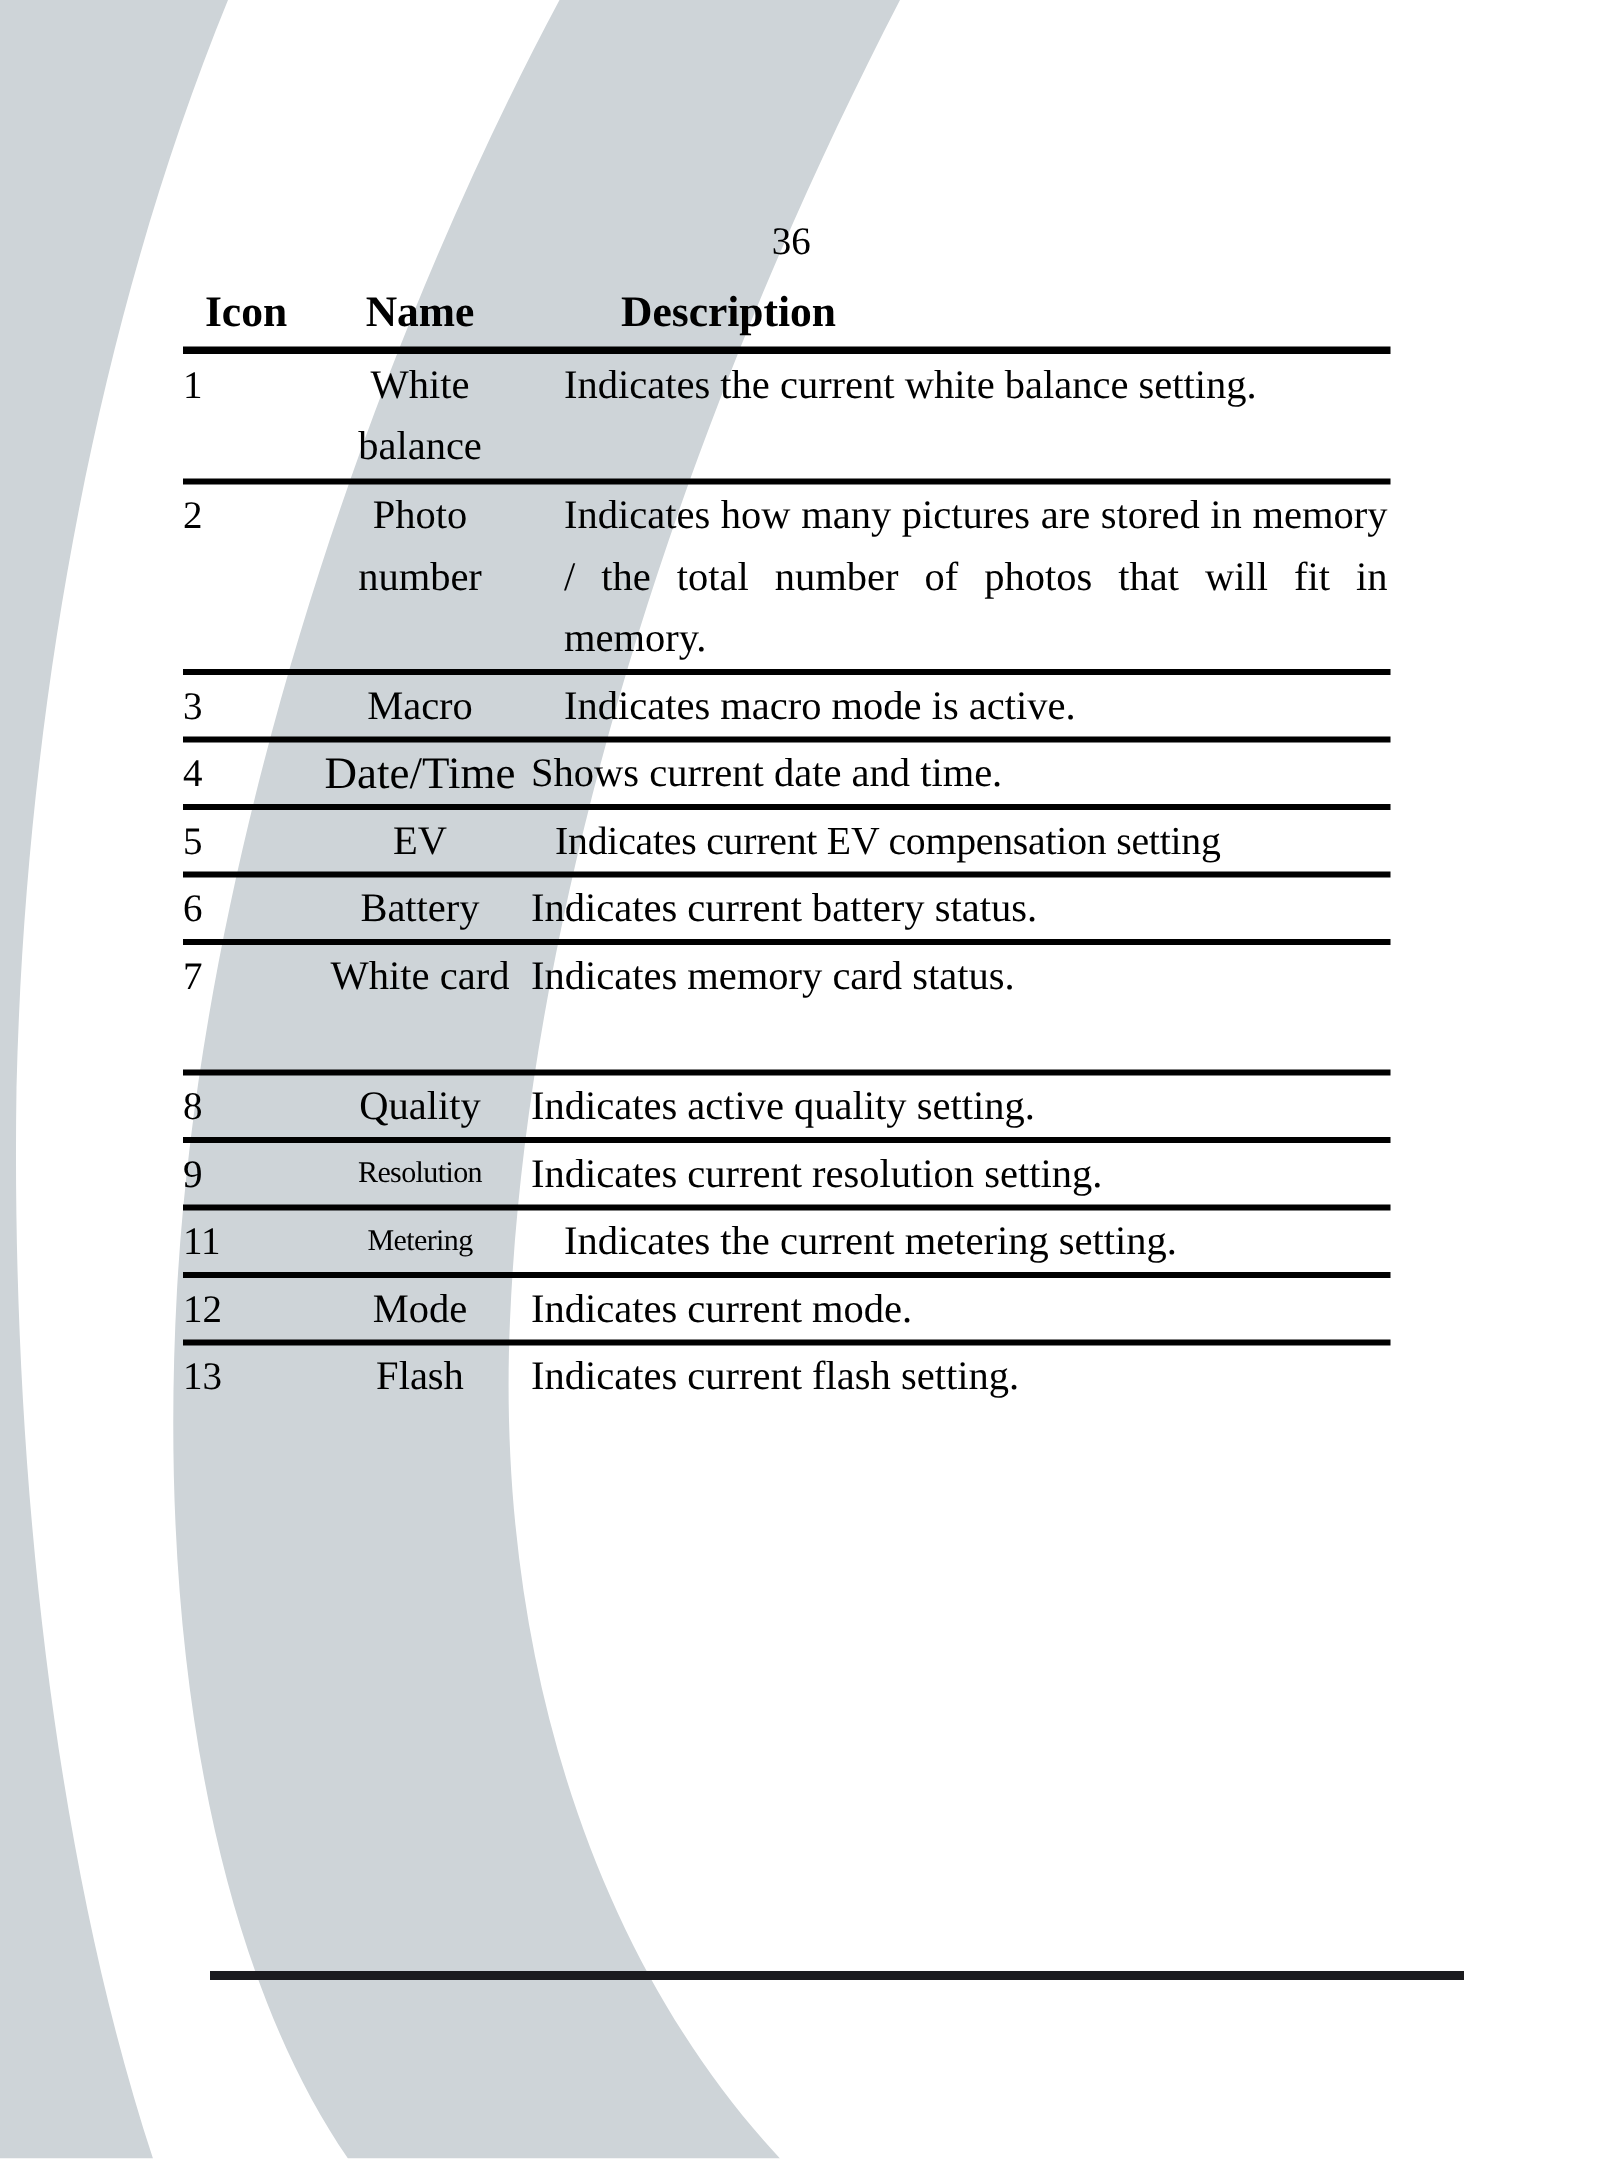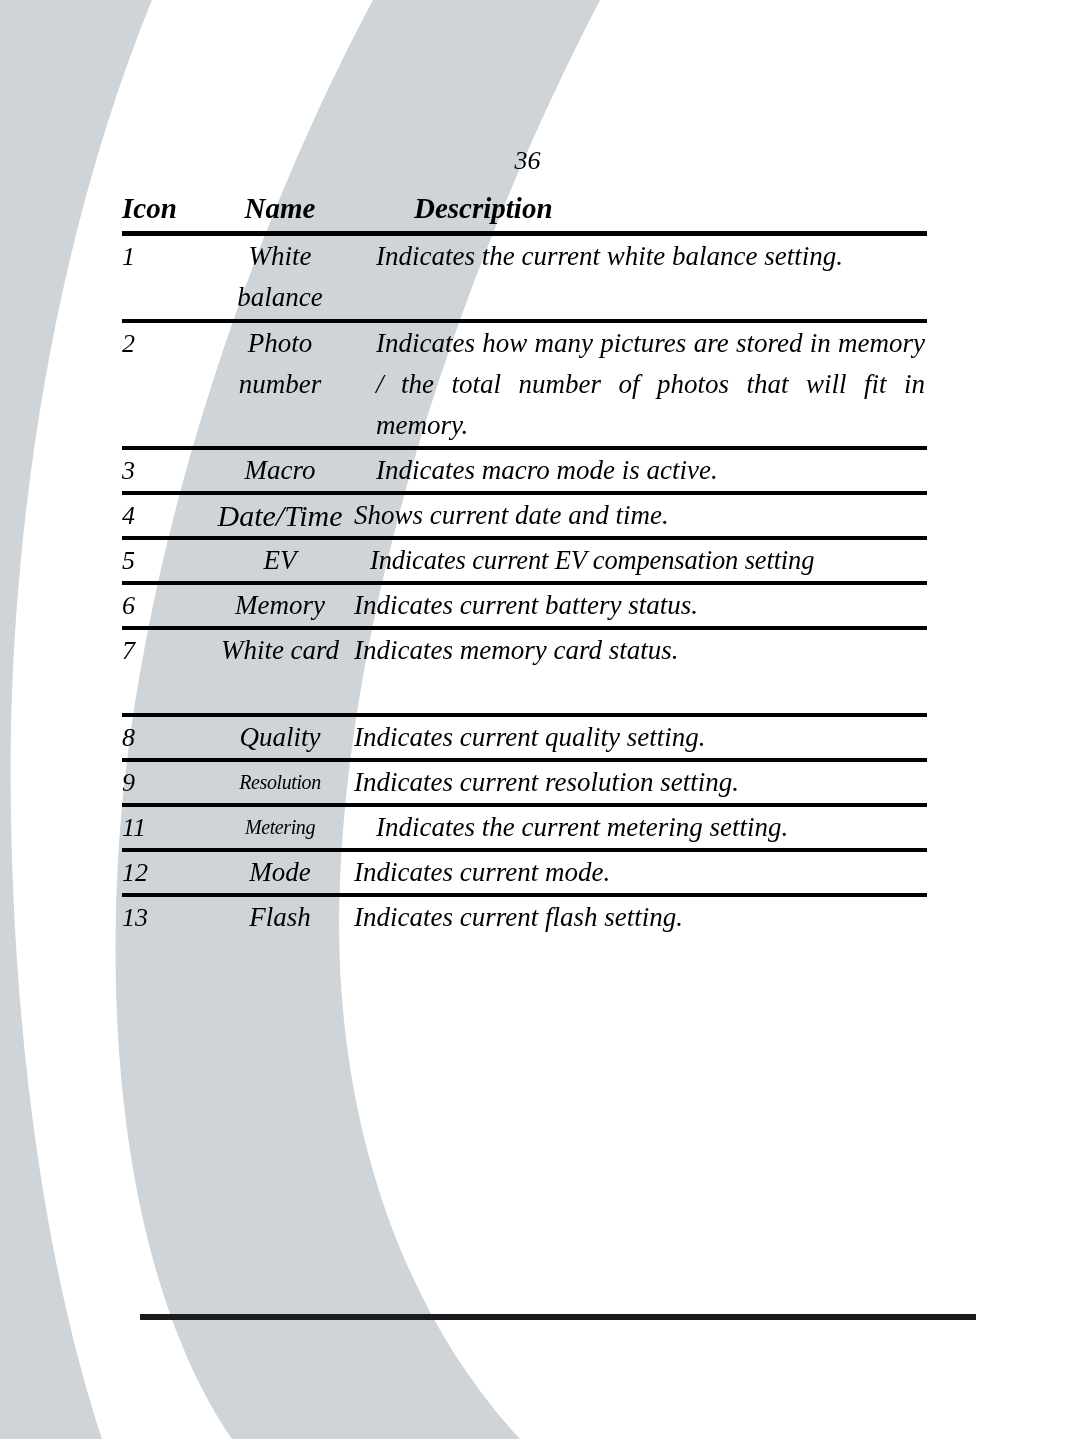--- a/index.html
+++ b/index.html
@@ -26,21 +26,20 @@
     pointer-events: none;
   }
 
   
   #page-content {
     position: absolute;
     left: 0; top: 0;
     width: 1080px;
     height: 1246px;
     z-index: 2;
-    font-style: italic;
   }
 
   .page-number {
     position: absolute;
     left: 0;
     top: 146px;
     width: 1055px;
     text-align: center;
     font-size: 26px;
     line-height: 30px;
@@ -83,21 +82,21 @@
   }
 
   
   thead th {
     font-weight: bold;
     font-size: 29px;
     line-height: 46px;
     height: 48px;
     padding-bottom: 2px;
   }
-  thead th.cell-icon { padding-left: 0; }
+  thead th.cell-icon { text-align: center; padding-left: 0; }
   thead th.cell-name { text-align: center; }
   thead th.cell-desc { text-align: left; padding-left: 60px; }
   thead tr { border-bottom: 5px solid #000; }
 
   
   tbody tr { border-bottom: 4px solid #000; }
   tbody tr.last-row { border-bottom: 0; }
 
   tbody td {
     font-size: 27px;
@@ -201,34 +200,34 @@
       </tr>
 
       <tr>
         <td class="cell-icon">5</td>
         <td class="cell-name">EV</td>
         <td class="cell-desc desc-wide">Indicates current EV compensation setting</td>
       </tr>
 
       <tr>
         <td class="cell-icon">6</td>
-        <td class="cell-name">Memory</td>
+        <td class="cell-name">Battery</td>
         <td class="cell-desc">Indicates current battery status.</td>
       </tr>
 
       <tr>
         <td class="cell-icon">7</td>
         <td class="cell-name">White card</td>
         <td class="cell-desc pad-bottom-1">Indicates memory card status.</td>
       </tr>
 
       <tr>
         <td class="cell-icon">8</td>
         <td class="cell-name">Quality</td>
-        <td class="cell-desc">Indicates current quality setting.</td>
+        <td class="cell-desc">Indicates active quality setting.</td>
       </tr>
 
       <tr>
         <td class="cell-icon">9</td>
         <td class="cell-name name-tight">Resolution</td>
         <td class="cell-desc">Indicates current resolution setting.</td>
       </tr>
 
 
       <tr>

